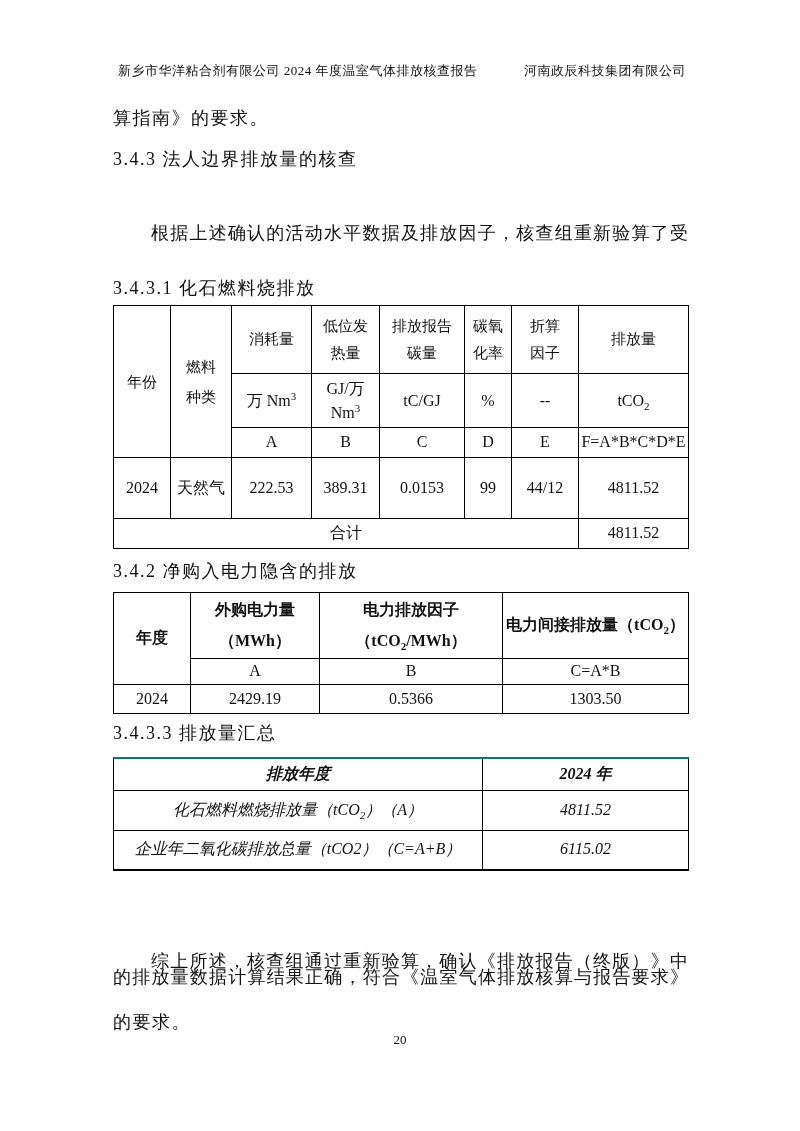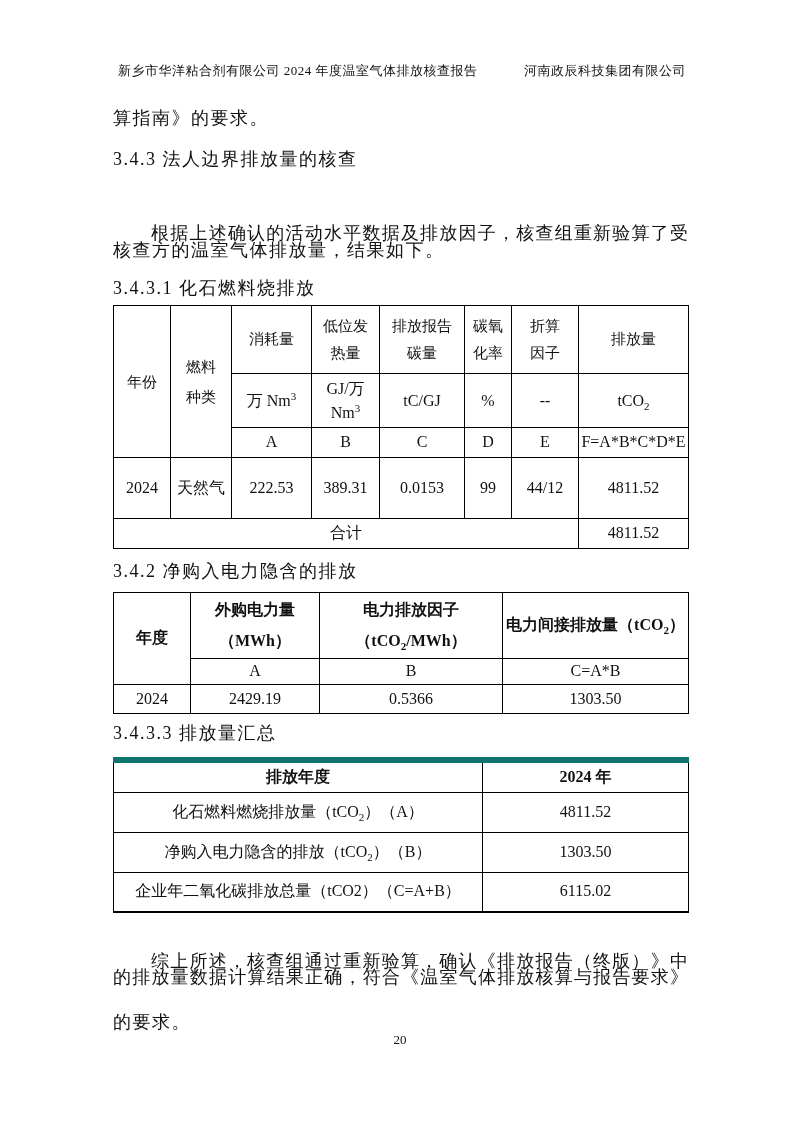--- a/index.html
+++ b/index.html
@@ -52,21 +52,21 @@
   .t1 .rtotal td { height: 30px; }
   .t1 td.span3 { font-size: 15px; line-height: 2.0; }
 
   
   .t2 { top: 592px; }
   .t2 .r1 td { height: 66px; line-height: 1.9; font-weight: bold; }
   .t2 .r2 td { height: 26px; }
   .t2 .rdata td { height: 29px; }
 
   
-  .t3 { top: 757px; border-top: 6px solid #0f766e; border-bottom: 2px solid #000; }
+  .t3 { top: 757px; border-top: 2px solid #0f766e; border-bottom: 2px solid #000; font-style: italic; }
   .t3 .rhead td { height: 32px; font-weight: bold; }
   .t3 .rrow td { height: 40px; }
 
   .page-num {
     position: absolute; top: 1032px; left: 0; width: 800px;
     text-align: center; font-size: 13px;
   }
 </style>
 </head>
 <body>
@@ -76,21 +76,20 @@
   <div class="doc-header">
     <span>新乡市华洋粘合剂有限公司 2024 年度温室气体排放核查报告</span>
     <span>河南政辰科技集团有限公司</span>
   </div>
 
   <div class="line" style="top:106px">算指南》的要求。</div>
 
   <div class="line" style="top:147px">3.4.3 法人边界排放量的核查</div>
 
   <div class="line just indent" style="top:192px">根据上述确认的活动水平数据及排放因子，核查组重新验算了受</div>
-  <div class="line" style="top:238px">核查方的温室气体排放量，结果如下。</div>
 
   <div class="line" style="top:276px">3.4.3.1 化石燃料烧排放</div>
 
   <table class="t t1">
     <colgroup>
       <col style="width:57px">
         <col style="width:61px">
         <col style="width:80px">
         <col style="width:68px">
       <col style="width:85px">
@@ -182,24 +181,20 @@
     <tbody>
         <tr class="rhead">
       <td>排放年度</td>
       <td>2024 年</td>
     </tr>
     <tr class="rrow">
       <td><span>化石燃料燃烧排放量（tCO</span><sub>2</sub><span>）（A）</span></td>
       <td>4811.52</td>
     </tr>
     <tr class="rrow">
-      <td><span>净购入电力隐含的排放（tCO</span><sub>2</sub><span>）（B）</span></td>
-      <td>1303.50</td>
-    </tr>
-    <tr class="rrow">
       <td><span>企业年二氧化碳排放总量（tCO2）（C=A+B）</span><sub></sub><span></span></td>
       <td>6115.02</td>
     </tr>
   </tbody>
     </table>
 
   <div class="line just indent" style="top:920px">综上所述，核查组通过重新验算，确认《排放报告（终版）》中</div>
   <div class="line" style="top:1010px">的要求。</div>
   <div class="line just" style="top:965px">的排放量数据计算结果正确，符合《温室气体排放核算与报告要求》</div>
 

